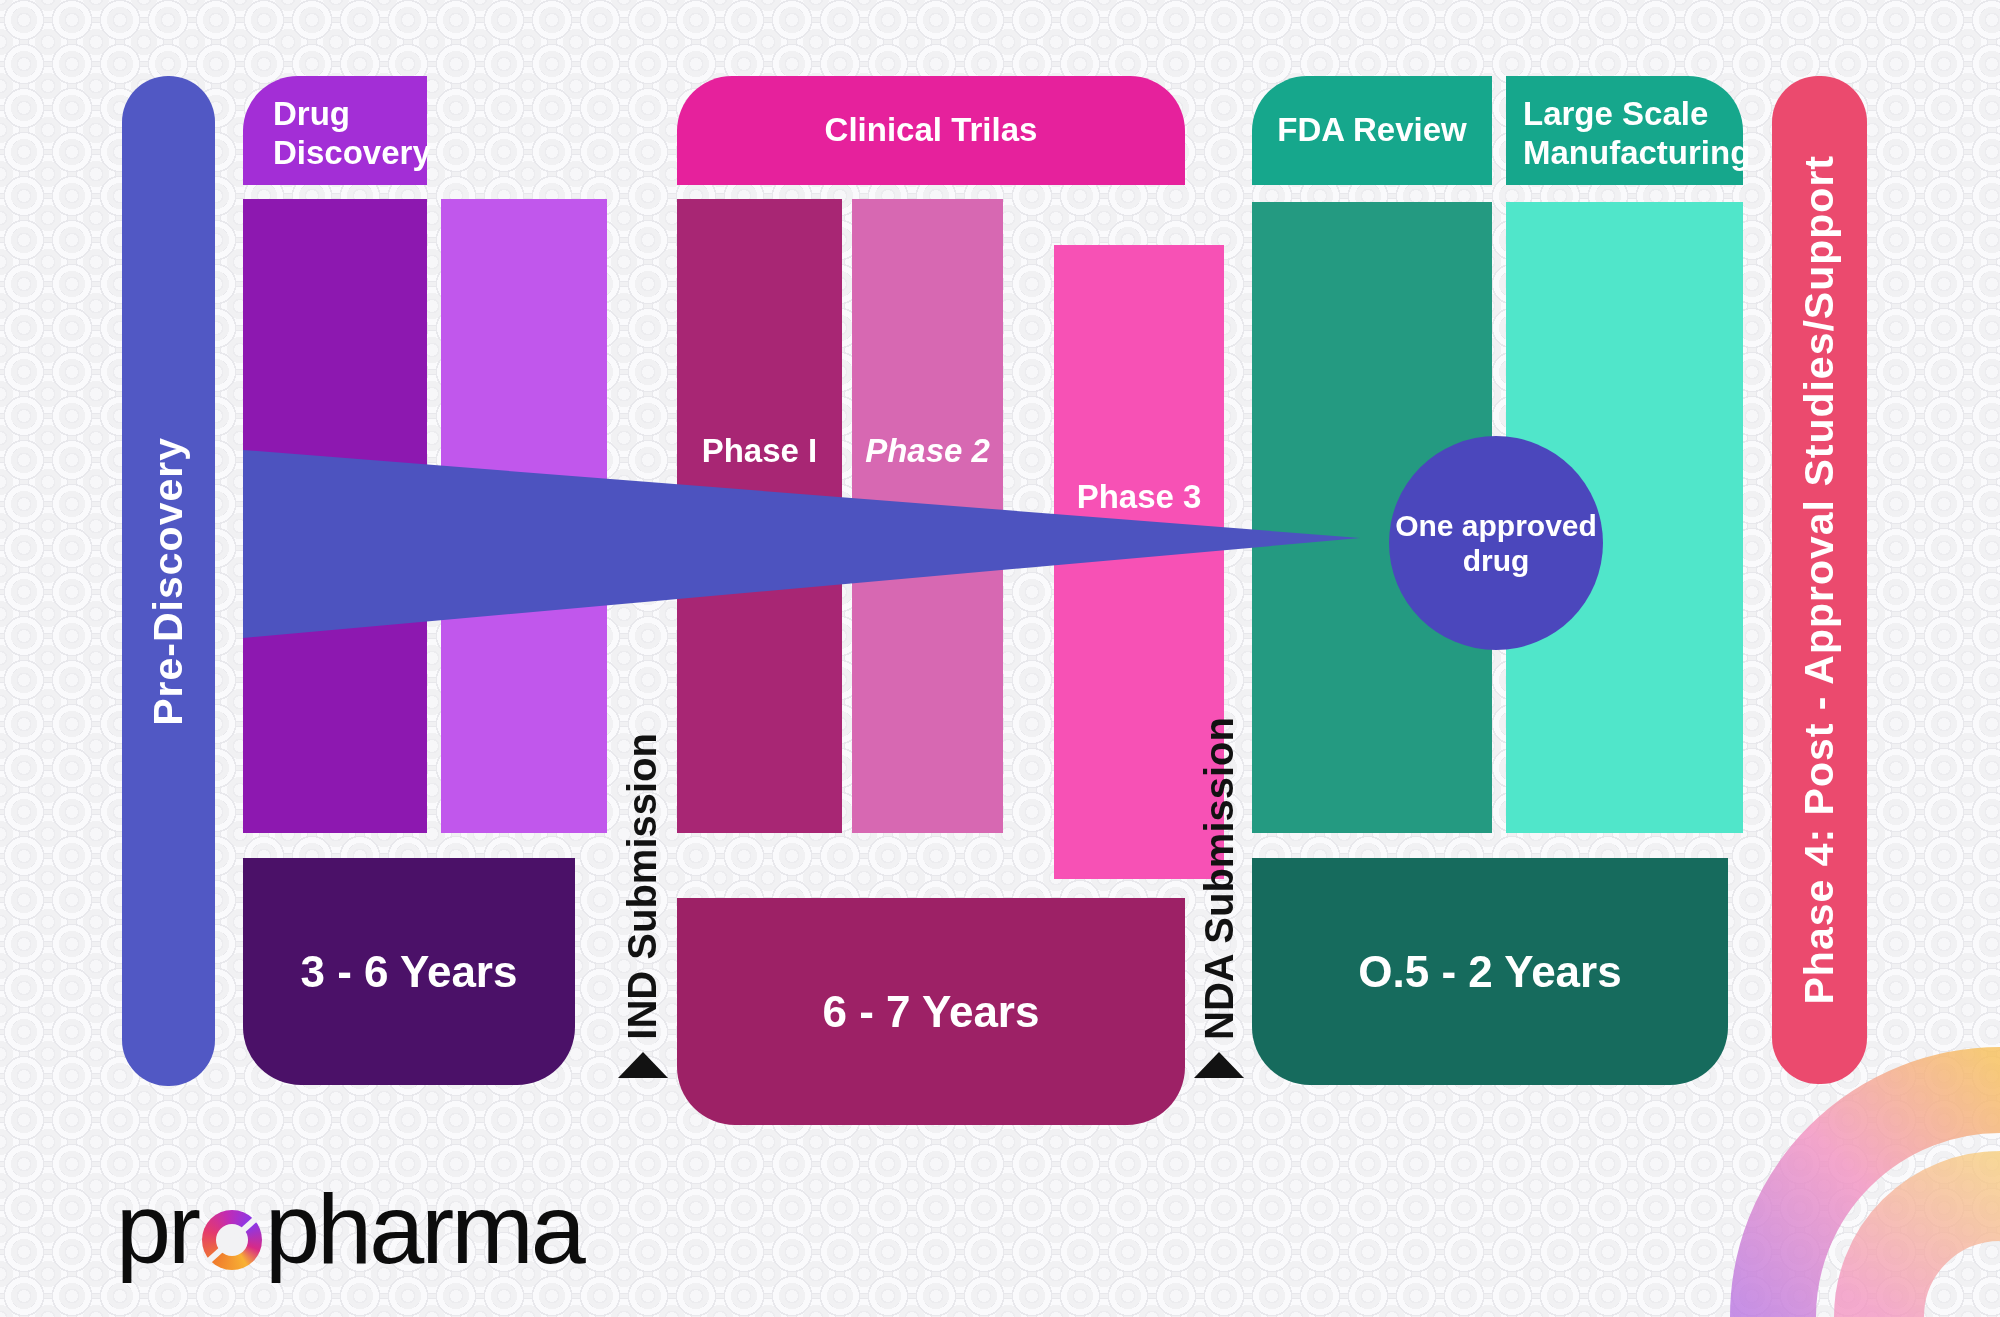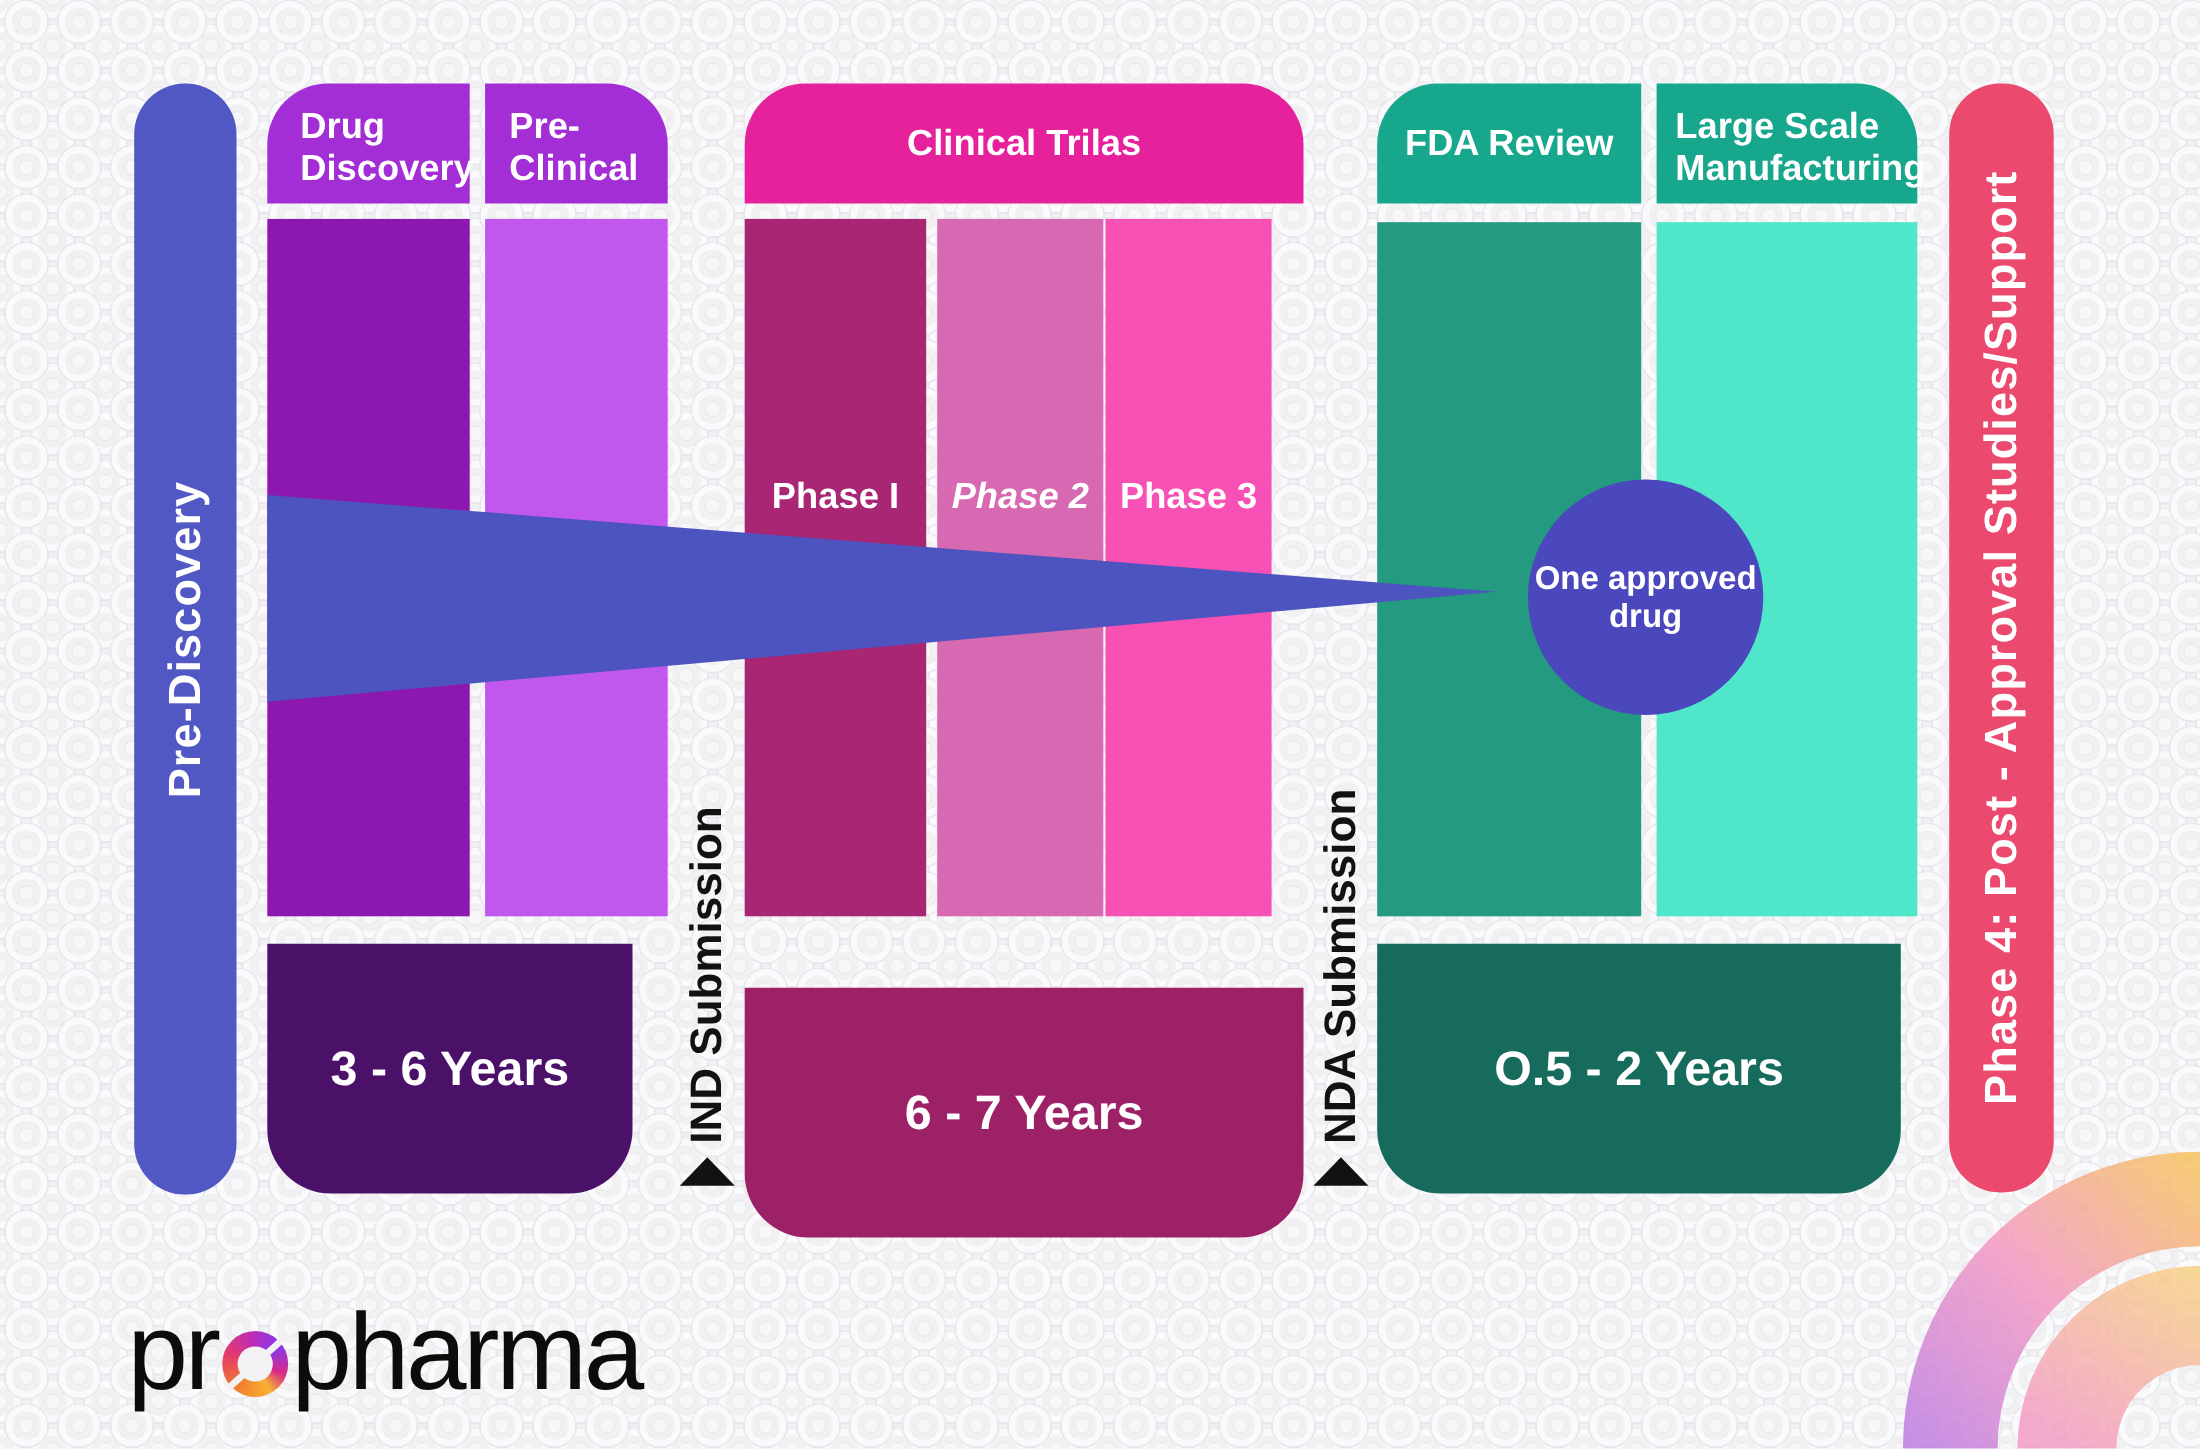--- a/index.html
+++ b/index.html
@@ -45,21 +45,21 @@
   #clinical-header{left:677px;width:508px;background:var(--clinical-header);border-top-left-radius:55px;border-top-right-radius:55px;}
   #fda-header{left:1252px;width:240px;background:var(--teal-header);border-top-left-radius:55px;}
   #lsm-header{left:1506px;width:237px;background:var(--teal-header);padding-left:17px;border-top-right-radius:55px;}
 
   
   .col{top:199px;height:634px;z-index:1;}
   #dd-body{left:243px;width:184px;background:var(--dd-body);}
   #pc-body{left:441px;width:166px;background:var(--pc-body);}
   #phase1{left:677px;width:165px;background:var(--phase1);text-decoration:underline;}
   #phase2{left:852px;width:151px;background:var(--phase2);font-style:italic;}
-  #phase3{left:1005px;width:151px;background:var(--phase3);}
+  #phase3{left:1054px;width:170px;background:var(--phase3);margin-top:46px;}
   #fda-body{left:1252px;width:240px;background:var(--fda-body);top:202px;height:631px;}
   #lsm-body{left:1506px;width:237px;background:var(--lsm-body);top:202px;height:631px;}
   .phase-label{
     position:absolute;left:0;top:233px;width:100%;text-align:center;
     color:#fff;font-weight:bold;font-size:33px;z-index:4;
   }
 
   
   .years{
     top:858px;height:227px;z-index:1;
@@ -127,23 +127,20 @@
 <body>
 
 <div id="stage">
 
   <div class="abs side-bar left">
     <span class="vtext">Pre-Discovery</span>
   </div>
 
   <div class="abs hdr" id="dd-header">
     <span>Drug Discovery</span>
-  </div>
-  <div class="abs hdr" id="pc-header">
-    <span>Pre-Clinical</span>
   </div>
   <div class="abs col" id="dd-body"></div>
   <div class="abs col" id="pc-body"></div>
   <div class="abs years" id="years-discovery">
     <span>3 - 6 Years</span>
   </div>
 
   <div class="abs submission" id="ind-zone">
     <span class="vtext">IND Submission</span>
     <span class="tri-up"></span>

